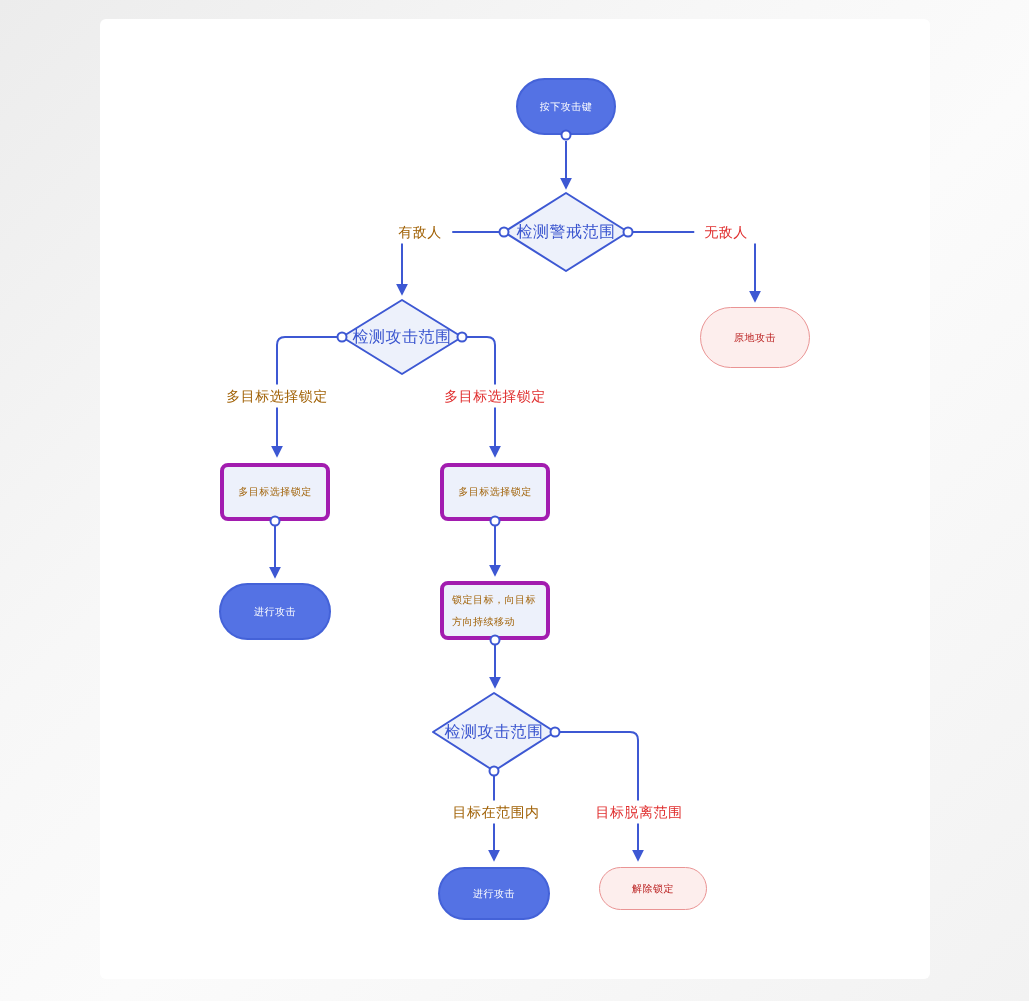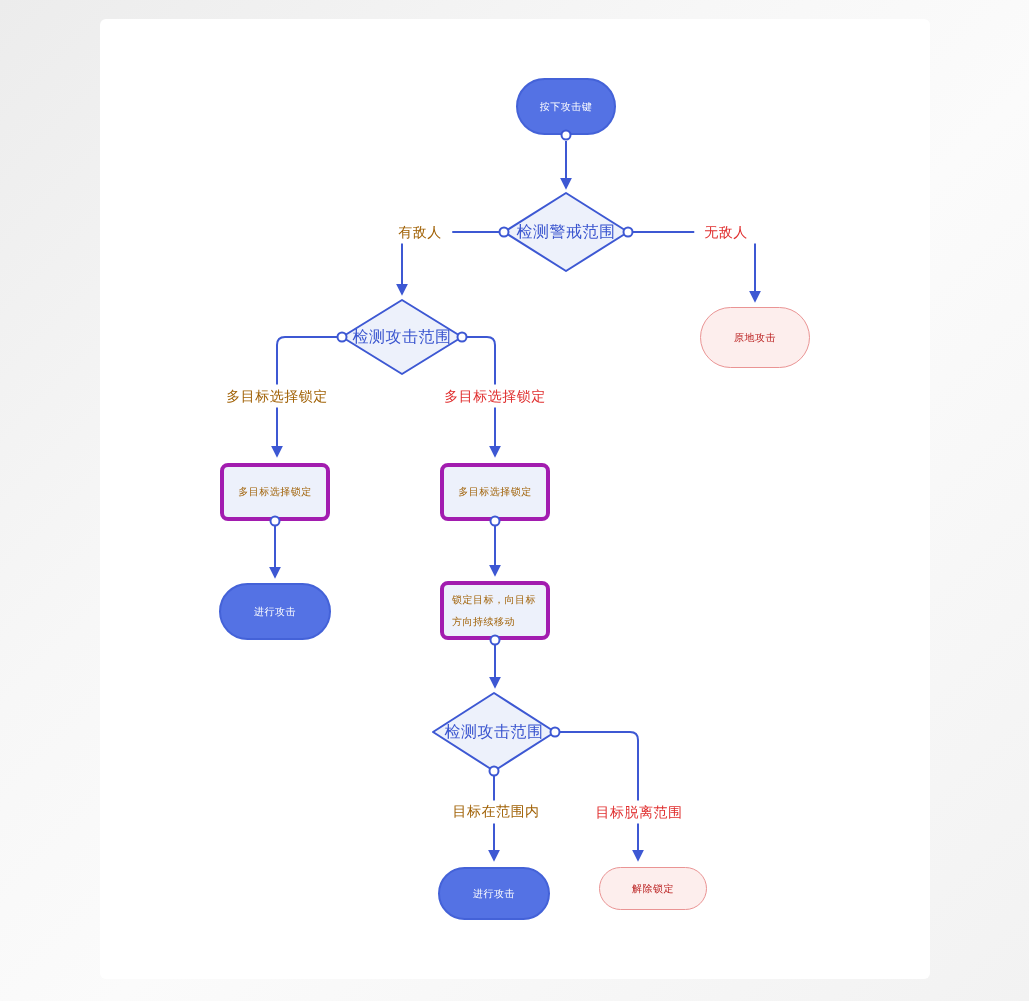--- a/index.html
+++ b/index.html
@@ -70,21 +70,21 @@
     <polygon points="566,193 628,232 566,271 504,232"></polygon>
     <polygon points="402,300 462,337 402,374 342,337"></polygon>
     <polygon points="494,693 555,732 494,771 433,732"></polygon>
   </g>
 </svg>
 
 <div class="edge-label lbl-blue" style="left:420px;top:232px;">有敌人</div>
 <div class="edge-label lbl-red" style="left:726px;top:232px;">无敌人</div>
 <div class="edge-label lbl-blue" style="left:277px;top:396px;">多目标选择锁定</div>
 <div class="edge-label lbl-red" style="left:495px;top:396px;">多目标选择锁定</div>
-<div class="edge-label lbl-blue" style="left:496px;top:812px;font-family:Liberation Mono, monospace;">目标在范围内</div>
+<div class="edge-label lbl-blue" style="left:496px;top:812px;">目标在范围内</div>
 <div class="edge-label lbl-red" style="left:639px;top:812px;">目标脱离范围</div>
 
 <div class="node pill-blue" style="left:516px;top:78px;width:100px;height:57px;">按下攻击键</div>
 
 <div class="diamond-text" style="left:504px;top:219px;width:124px;height:26px;">检测警戒范围</div>
 
 <div class="node pill-pink" style="left:700px;top:307px;width:110px;height:61px;">原地攻击</div>
 
 <div class="diamond-text" style="left:340px;top:324px;width:124px;height:26px;">检测攻击范围</div>
 

